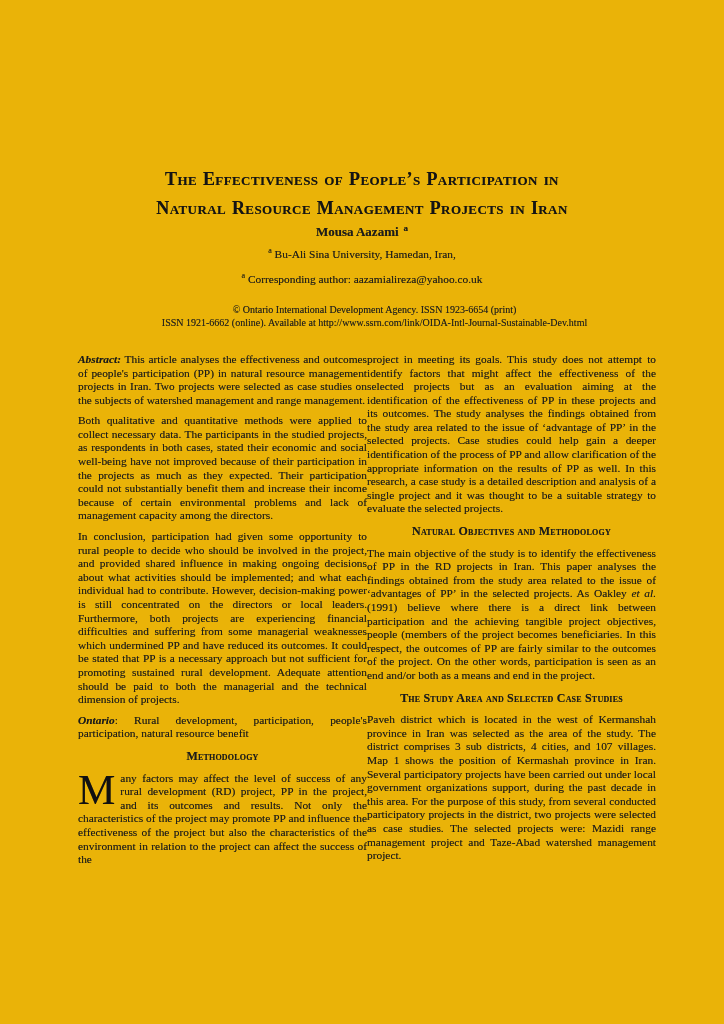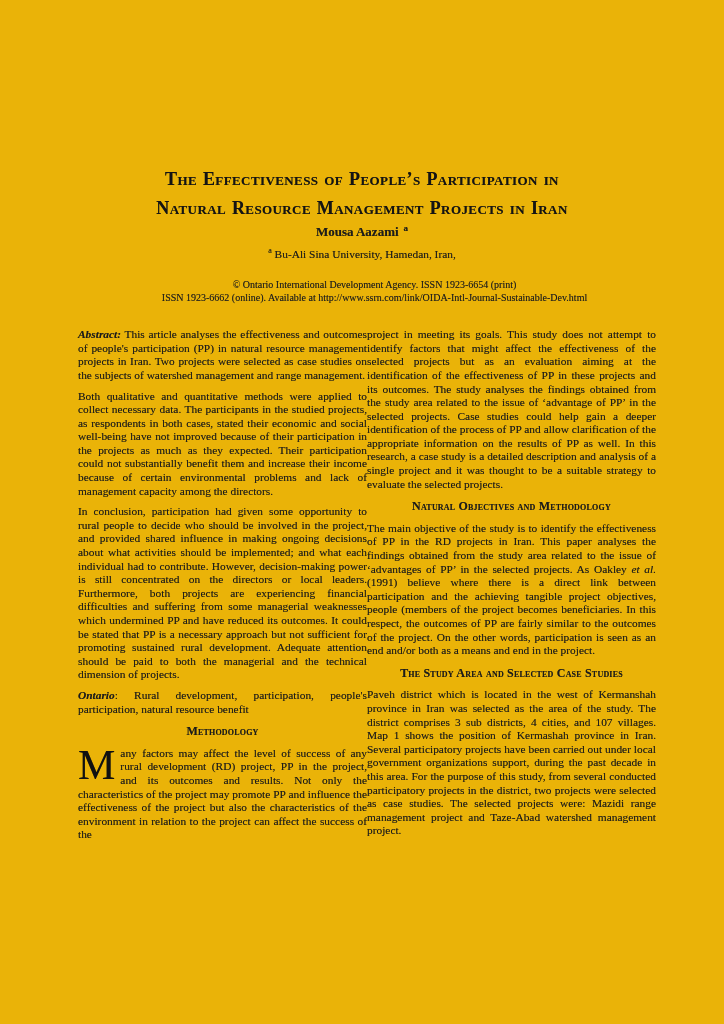--- a/index.html
+++ b/index.html
@@ -99,23 +99,26 @@
     <div class="paper-title">
       <div>The Effectiveness of People’s Participation in</div>
       <div>Natural Resource Management Projects in Iran</div>
     </div>
     <div class="author-line">
       <span>Mousa Aazami</span><sup>a</sup>
     </div>
     <div class="affil-line">
       <sup>a</sup><span> Bu-Ali Sina University, Hamedan, Iran,</span>
     </div>
+    <div class="affil-line">
+      <sup>a</sup><span> Corresponding author: aazamialireza@yahoo.co.uk</span>
+    </div>
     <div class="publisher">
       <div>© Ontario International Development Agency. ISSN 1923-6654 (print)</div>
-      <div>ISSN 1923-6662 (online). Available at http://www.ssrn.com/link/OIDA-Intl-Journal-Sustainable-Dev.html</div>
+      <div>ISSN 1921-6662 (online). Available at http://www.ssrn.com/link/OIDA-Intl-Journal-Sustainable-Dev.html</div>
     </div>
   </div>
 
   <div class="columns">
 
     <div class="col">
       <p><span class="lead-label">Abstract:</span><span> This article analyses the effectiveness and outcomes of people's participation (PP) in natural resource management projects in Iran. Two projects were selected as case studies on the subjects of watershed management and range management.</span></p>
       <p>Both qualitative and quantitative methods were applied to collect necessary data. The participants in the studied projects, as respondents in both cases, stated their economic and social well-being have not improved because of their participation in the projects as much as they expected. Their participation could not substantially benefit them and increase their income because of certain environmental problems and lack of management capacity among the directors.</p>
       <p>In conclusion, participation had given some opportunity to rural people to decide who should be involved in the project, and provided shared influence in making ongoing decisions about what activities should be implemented; and what each individual had to contribute. However, decision-making power is still concentrated on the directors or local leaders. Furthermore, both projects are experiencing financial difficulties and suffering from some managerial weaknesses which undermined PP and have reduced its outcomes. It could be stated that PP is a necessary approach but not sufficient for promoting sustained rural development. Adequate attention should be paid to both the managerial and the technical dimension of projects.</p>
       <p><span class="lead-label">Ontario</span><span>: Rural development, participation, people's participation, natural resource benefit</span></p>

